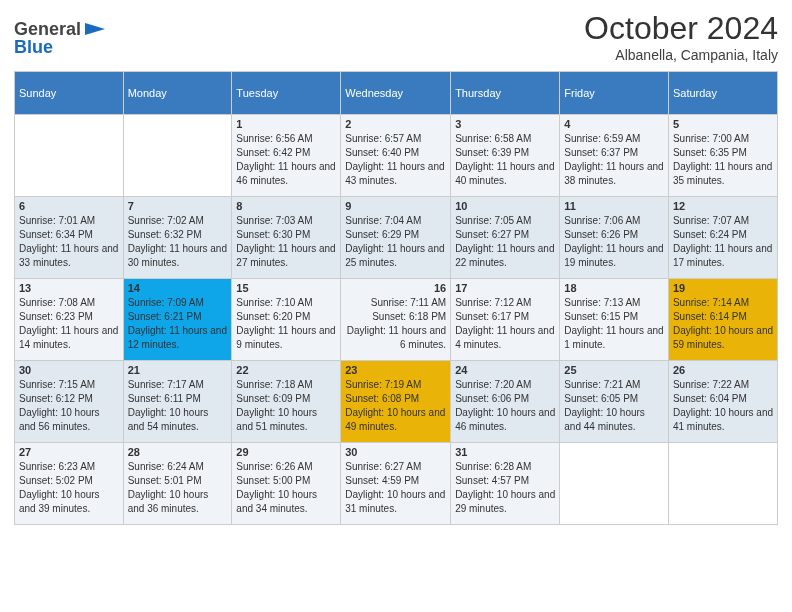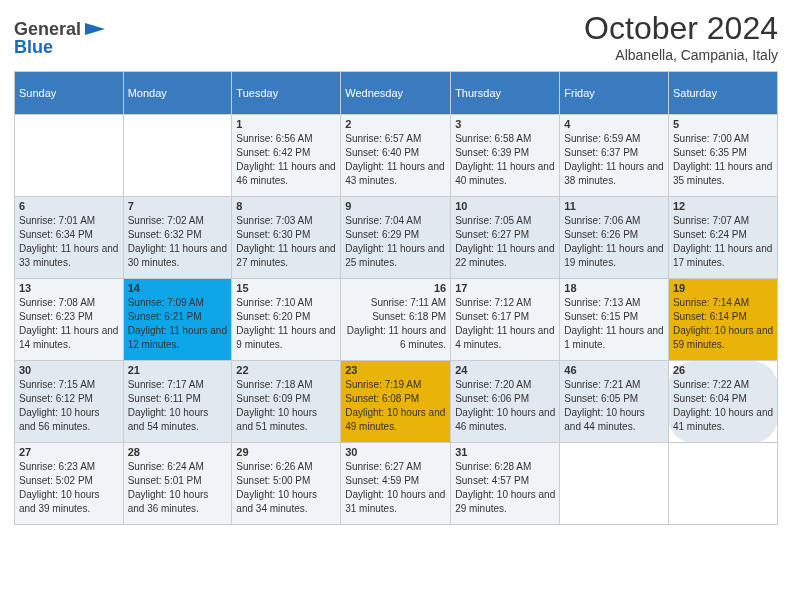--- a/index.html
+++ b/index.html
@@ -218,24 +218,24 @@
           </td>
           <td style="background: #eab308;">
             <div class="day-number">23</div>
             <div class="day-info">Sunrise: 7:19 AM<br>Sunset: 6:08 PM<br>Daylight: 10 hours and 49 minutes.</div>
           </td>
           <td style="background: rgb(224, 232, 240);">
             <div class="day-number">24</div>
             <div class="day-info">Sunrise: 7:20 AM<br>Sunset: 6:06 PM<br>Daylight: 10 hours and 46 minutes.</div>
           </td>
           <td style="background: rgb(224, 232, 240);">
-            <div class="day-number">46</div>
+            <div class="day-number">25</div>
             <div class="day-info">Sunrise: 7:21 AM<br>Sunset: 6:05 PM<br>Daylight: 10 hours and 44 minutes.</div>
           </td>
-          <td style="background: rgb(224, 232, 240); border-radius: 26px;">
+          <td style="background: rgb(224, 232, 240);">
             <div class="day-number">26</div>
             <div class="day-info">Sunrise: 7:22 AM<br>Sunset: 6:04 PM<br>Daylight: 10 hours and 41 minutes.</div>
           </td>
         </tr>
         <tr>
           <td style="background: rgb(240, 244, 248); margin-top: 14px;">
             <div class="day-number">27</div>
             <div class="day-info">Sunrise: 6:23 AM<br>Sunset: 5:02 PM<br>Daylight: 10 hours and 39 minutes.</div>
           </td>
           <td style="background: rgb(240, 244, 248);">

